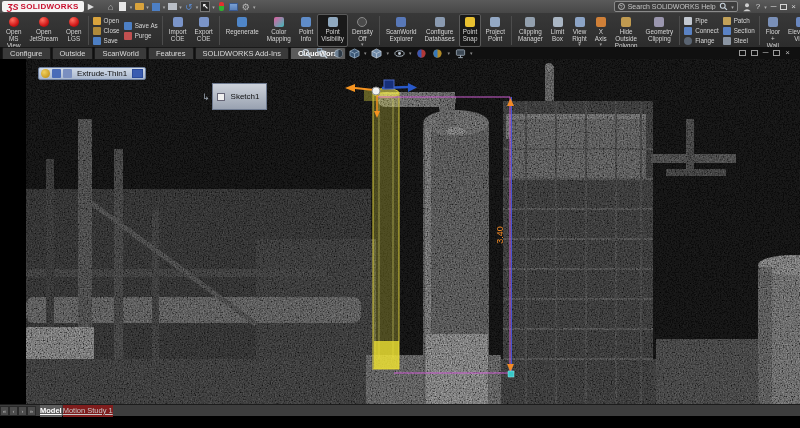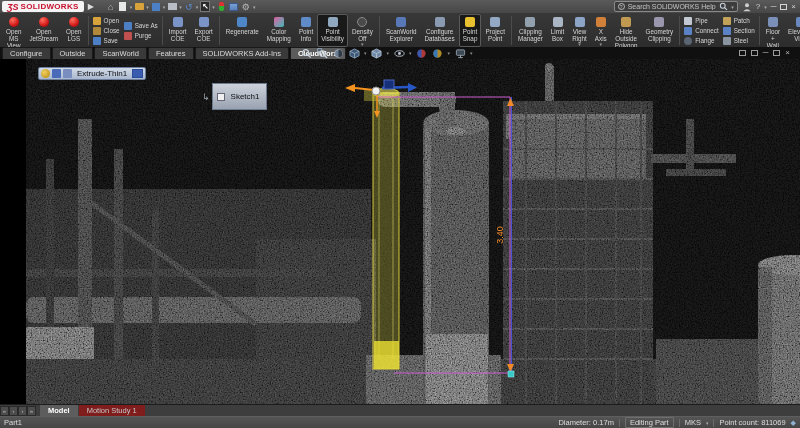--- a/index.html
+++ b/index.html
@@ -68,21 +68,21 @@
   .crumb2 { position:absolute; left:176px; top:24px; display:flex; align-items:center; gap:2px; }
   .crumb2-arrow { color:#9aa4b0; font-size:9px; }
   .crumb2-bar { height:27px; display:flex; align-items:center; gap:3px; background:linear-gradient(#cdd2da,#99a2b1);
     border:1px solid #6e7a90; padding:0 4px; }
   .sk-ic { width:8px; height:8px; background:#f0f0f0; border:1px solid #667; }
 
   
   .modeltabs { height:12px; flex:0 0 12px; background:#3d3d3d; display:flex; align-items:center; border-top:1px solid #1c1c1c; }
   .navbtn { width:9px; height:10px; background:#4c4c4c; border:1px solid #2a2a2a; color:#bbb; font-size:6px;
     display:inline-flex; align-items:center; justify-content:center; }
-  .mtab { font-size:7.5px; padding:0 8px; height:12px; display:inline-flex; align-items:center; }
+  .mtab { font-size:7.5px; padding:0 0; height:12px; display:inline-flex; align-items:center;text-decoration:underline; }
   .mtab.active { background:#5d5d5d; color:#fff; font-weight:bold; }
   .mtab.idle { background:#7f1d1d; color:#c8c8c8; margin-left:1px; }
   .statusbar { height:12px; flex:0 0 12px; background:linear-gradient(#555,#464646); display:flex; align-items:center;
     font-size:7.5px; color:#dcdcdc; padding:0 4px; border-top:1px solid #5e5e5e; }
   .st-right { margin-left:auto; display:flex; align-items:center; gap:5px; }
   .st-sep { width:1px; height:8px; background:#6a6a6a; }
   .st-box { border:1px solid #6e6e6e; padding:0 4px; border-radius:1px; }
   .st-caret { color:#aaa; font-size:5px; }
 </style>
 </head>
@@ -541,27 +541,13 @@
 
   <div class="modeltabs">
     <span class="navbtn">«</span>
     <span class="navbtn">‹</span>
     <span class="navbtn">›</span>
     <span class="navbtn">»</span>
     <span class="mtab active" style="margin-left:4px;">Model</span>
     <span class="mtab idle">Motion Study 1</span>
   </div>
 
-  <div class="statusbar">
-    <span>Part1</span>
-    <div class="st-right">
-      <span>Diameter: 0.17m</span>
-      <span class="st-sep"></span>
-      <span class="st-box">Editing Part</span>
-      <span class="st-sep"></span>
-      <span>MKS</span>
-      <span class="st-caret">▾</span>
-      <span class="st-sep"></span>
-      <span>Point count: 811069</span>
-      <span style="color:#8fb0d0;font-size:7px;">◆</span>
-    </div>
-  </div>
 </div>
 
 </body></html>

